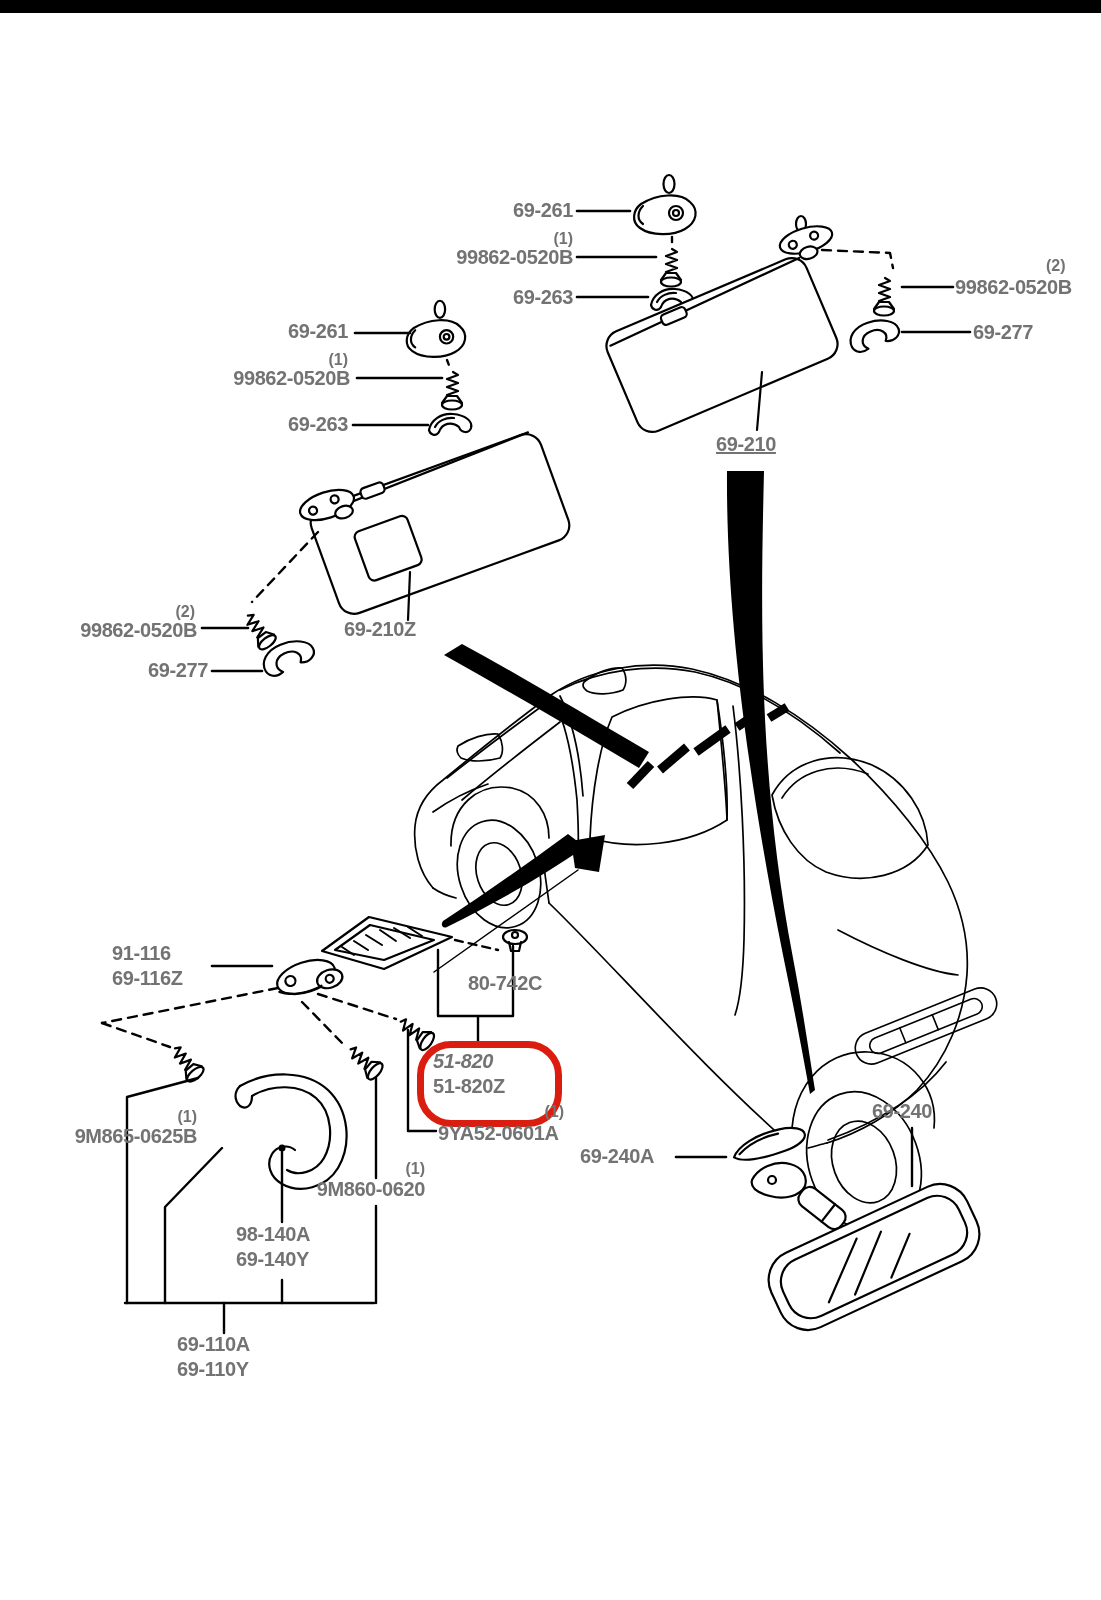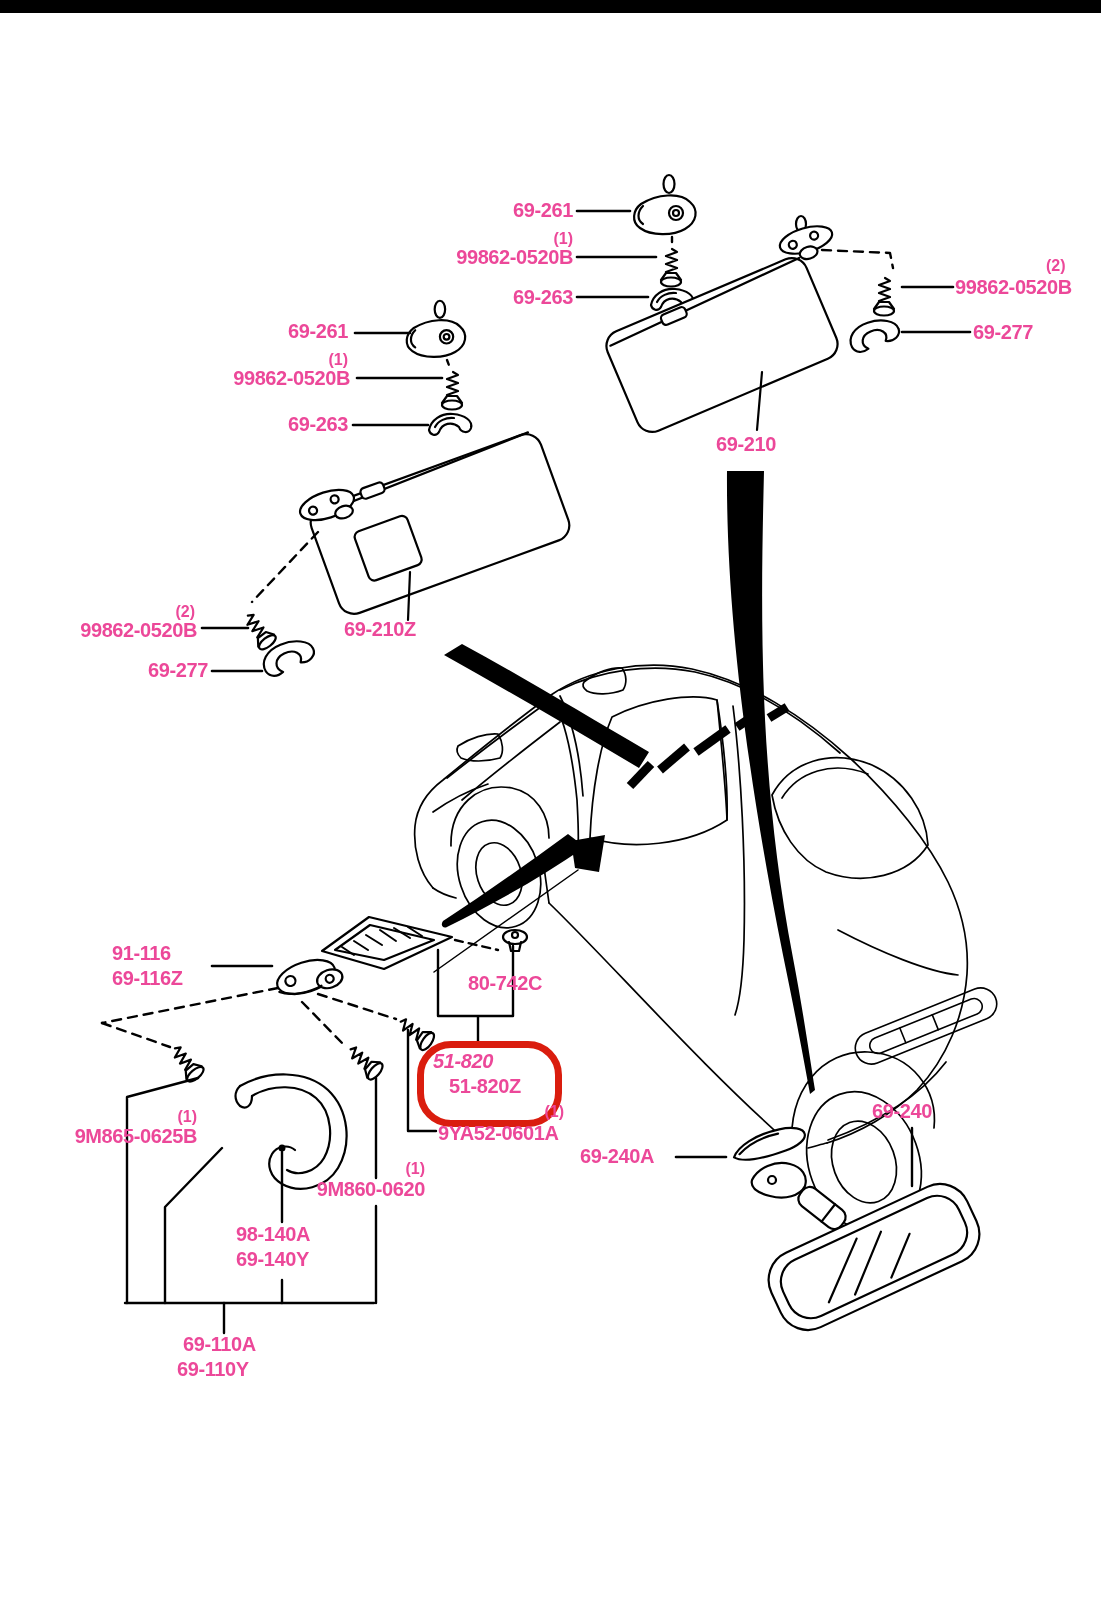--- a/index.html
+++ b/index.html
@@ -1,21 +1,21 @@
 <!DOCTYPE html>
 <html><head>
 <meta charset="utf-8">
 <style>
   html,body{margin:0;padding:0;background:#fff;}
   #stage{position:relative;width:1101px;height:1600px;background:#ffffff;overflow:hidden;
          font-family:"Liberation Sans",sans-serif;}
   #topbar{position:absolute;left:0;top:0;width:1101px;height:13px;background:#000;}
   #art{position:absolute;left:0;top:0;}
   .co{position:absolute;font:700 20px/1.1 "Liberation Sans",sans-serif;letter-spacing:-0.4px;
-      color:#ec4899;white-space:nowrap;}
+      color:#737373;white-space:nowrap;}
   .co.r{text-align:right;}
   .co.qty{font-size:16px;letter-spacing:0;}
   #hilite{position:absolute;left:417px;top:1041px;width:131px;height:72px;
           border:7px solid #da1d0e;border-radius:34px;pointer-events:none;}
   svg{display:block;}
   svg *{vector-effect:non-scaling-stroke;}
 </style>
 </head>
 <body>
 
@@ -236,45 +236,45 @@
   <div id="hilite"></div>
 
   <div class="co r" style="left:455px;top:199px;width:118px;">69-261</div>
   <div class="co r qty" style="left:455px;top:230px;width:118px;">(1)</div>
   <div class="co r" style="left:438px;top:246px;width:135px;">99862-0520B</div>
   <div class="co r" style="left:455px;top:286px;width:118px;">69-263</div>
 
   <div class="co qty" style="left:1046px;top:257px;">(2)</div>
   <div class="co" style="left:955px;top:276px;">99862-0520B</div>
   <div class="co" style="left:973px;top:321px;">69-277</div>
-  <div class="co" style="left:716px;top:433px;">69-210</div>
+  <div class="co" style="left:716px;top:433px;text-decoration:underline;">69-210</div>
 
   <div class="co r" style="left:230px;top:320px;width:118px;">69-261</div>
   <div class="co r qty" style="left:230px;top:351px;width:118px;">(1)</div>
   <div class="co r" style="left:216px;top:367px;width:134px;">99862-0520B</div>
   <div class="co r" style="left:230px;top:413px;width:118px;">69-263</div>
 
   <div class="co r qty" style="left:100px;top:603px;width:95px;">(2)</div>
   <div class="co r" style="left:63px;top:619px;width:134px;">99862-0520B</div>
   <div class="co r" style="left:98px;top:659px;width:110px;">69-277</div>
   <div class="co" style="left:344px;top:618px;">69-210Z</div>
 
   <div class="co" style="left:112px;top:942px;">91-116</div>
   <div class="co" style="left:112px;top:967px;">69-116Z</div>
   <div class="co" style="left:468px;top:972px;">80-742C</div>
   <div class="co" style="left:433px;top:1050px;font-style:italic;">51-820</div>
-  <div class="co" style="left:433px;top:1075px;margin-left:16px;">51-820Z</div>
+  <div class="co" style="left:433px;top:1075px;">51-820Z</div>
 
   <div class="co r qty" style="left:500px;top:1103px;width:64px;">(1)</div>
   <div class="co" style="left:438px;top:1122px;">9YA52-0601A</div>
   <div class="co r qty" style="left:64px;top:1108px;width:133px;">(1)</div>
   <div class="co r" style="left:64px;top:1125px;width:133px;">9M865-0625B</div>
   <div class="co r qty" style="left:330px;top:1160px;width:95px;">(1)</div>
   <div class="co r" style="left:308px;top:1178px;width:117px;">9M860-0620</div>
 
   <div class="co" style="left:236px;top:1223px;">98-140A</div>
   <div class="co" style="left:236px;top:1248px;text-align:right;">69-140Y</div>
-  <div class="co" style="left:183px;top:1333px;text-align:center;">69-110A</div>
+  <div class="co" style="left:177px;top:1333px;text-align:center;">69-110A</div>
   <div class="co" style="left:177px;top:1358px;">69-110Y</div>
 
   <div class="co" style="left:580px;top:1145px;">69-240A</div>
   <div class="co" style="left:872px;top:1100px;">69-240</div>
 </div>
 
 </body></html>

